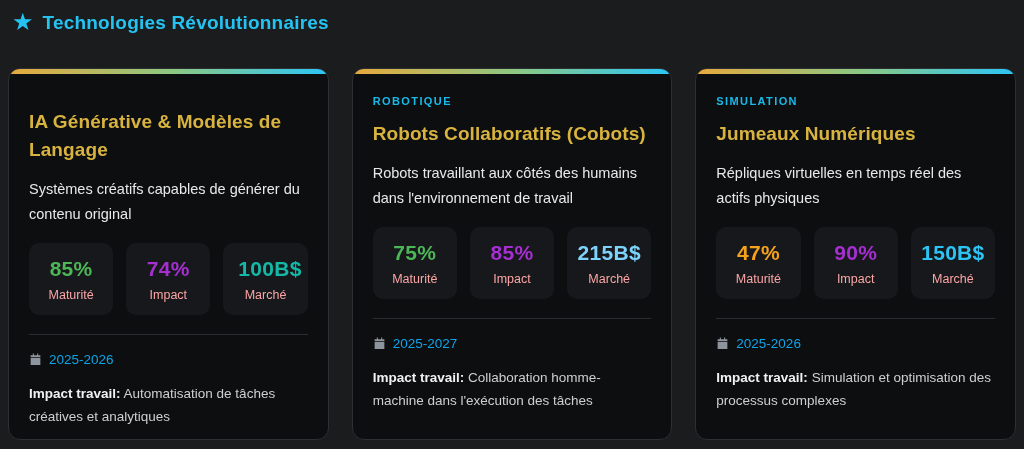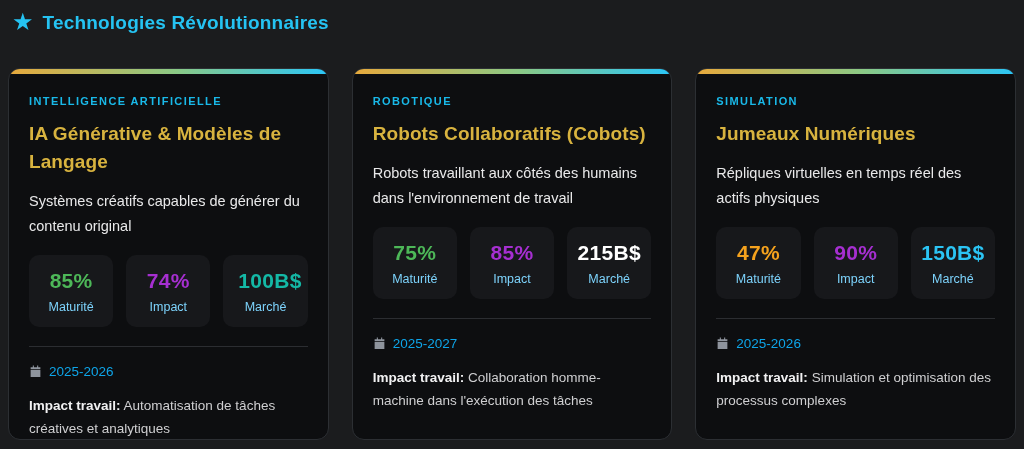--- a/index.html
+++ b/index.html
@@ -68,21 +68,21 @@
     gap: 13px;
   }
   .stat {
     flex: 1;
     background: #17181b;
     border-radius: 10px;
     padding: 14px 6px 13px 6px;
     text-align: center;
   }
   .stat-value { font-size: 21px; font-weight: 800; letter-spacing: .3px; }
-  .stat-label { margin-top: 7px; color: #7dd3fc; font-size: 12.5px; }
+  .stat-label { margin-top: 7px; color: #fca5a5; font-size: 12.5px; }
   .divider { border: 0; border-top: 1px solid #2b2d31; margin: 19px 0 0 0; }
   .period-row {
     margin-top: 17px;
     display: flex;
     align-items: center;
     gap: 7px;
     color: #0ea5e9;
     font-size: 13.5px;
   }
   .cal-icon { display: inline-flex; }
@@ -99,21 +99,20 @@
 
 <div class="page-header">
   <span class="star">★</span>
   <span class="page-title">Technologies Révolutionnaires</span>
 </div>
 
 <div class="cards">
 
   <div class="card">
     <div class="card-topbar"></div>
-    <div class="card-category">INTELLIGENCE ARTIFICIELLE</div>
     <div class="card-title">IA Générative &amp; Modèles de Langage</div>
     <div class="card-desc">Systèmes créatifs capables de générer du contenu original</div>
     <div class="stats">
       <div class="stat">
         <div class="stat-value" style="color: rgb(77, 183, 88);">85%</div>
         <div class="stat-label">Maturité</div>
       </div>
       <div class="stat">
         <div class="stat-value" style="color: rgb(166, 47, 209);">74%</div>
         <div class="stat-label">Impact</div>
@@ -143,21 +142,21 @@
     <div class="stats">
       <div class="stat">
         <div class="stat-value" style="color: rgb(77, 183, 88);">75%</div>
         <div class="stat-label">Maturité</div>
       </div>
       <div class="stat">
         <div class="stat-value" style="color: rgb(166, 47, 209);">85%</div>
         <div class="stat-label">Impact</div>
       </div>
       <div class="stat">
-        <div class="stat-value" style="color: #ffffff;">215B$</div>
+        <div class="stat-value" style="color: #7dd3fc;">215B$</div>
         <div class="stat-label">Marché</div>
       </div>
     </div>
     <hr class="divider">
     <div class="period-row">
       <span class="cal-icon">
         <svg width="13" height="13" viewBox="0 0 24 24">
             <path fill="#8e949d" d="M7 1h2v3H7zM15 1h2v3h-2zM3 4h18v4H3zM3 9h18v13H3z"></path>
           </svg>
       </span>

